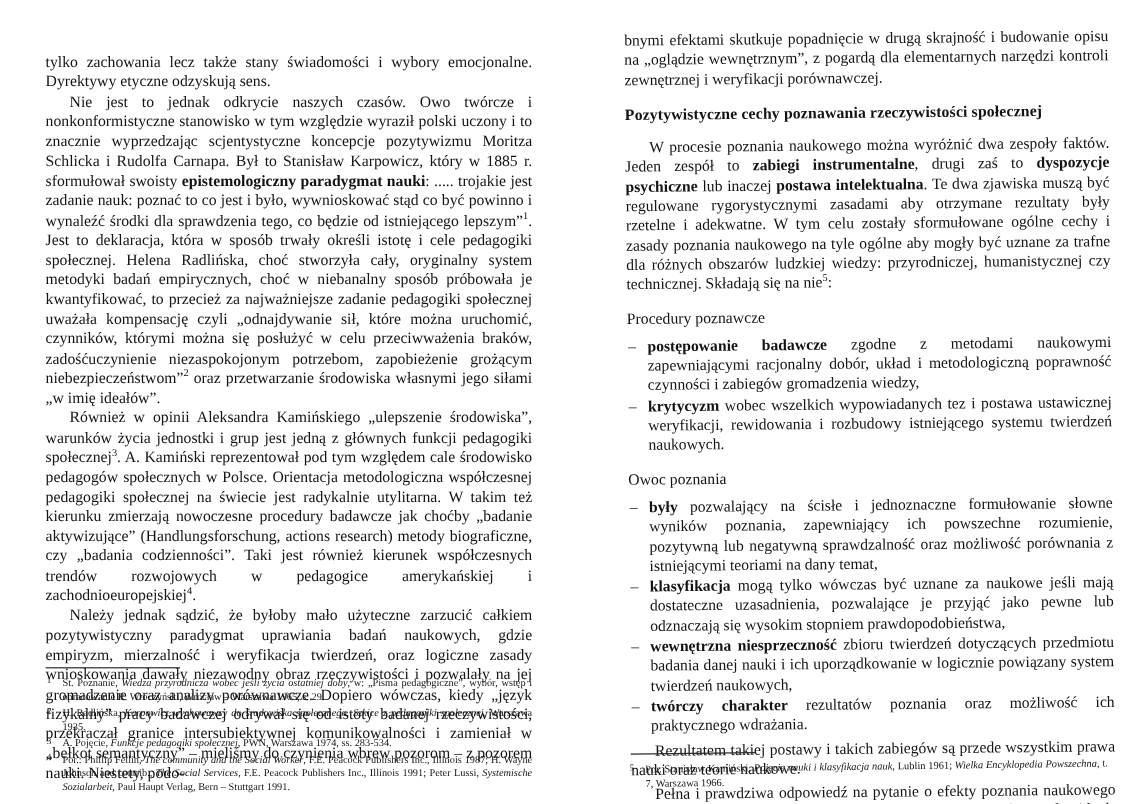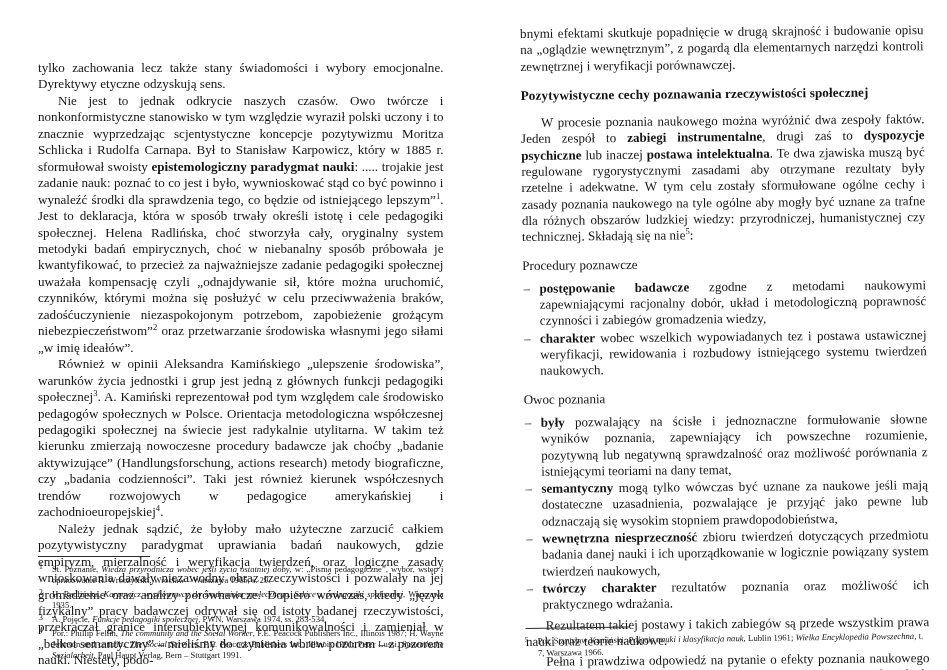--- a/index.html
+++ b/index.html
@@ -21,21 +21,21 @@
     inset: 0;
     display: flex;
   }
   .page {
     position: relative;
     box-sizing: border-box;
     flex: 0 0 50%;
     height: 100%;
   }
   .page-left {
-    padding: 60px 30px 0 38px;
+    padding: 44px 30px 0 38px;
   }
   .page-right {
     padding: 26px 24px 0 46px;
   }
   
   .page-right .body-flow {
     transform: rotate(-0.55deg);
     transform-origin: left top;
   }
   .body-flow {
@@ -167,26 +167,26 @@
 
   <div class="page page-right">
     <div class="body-flow">
       <p class="no-indent" id="right-intro"><span>bnymi efektami skutkuje popadnięcie w drugą skrajność i budowanie opisu na „oglądzie wewnętrznym”, z pogardą dla elementarnych narzędzi kontroli zewnętrznej i weryfikacji porównawczej.</span></p>
       <h2 class="section-head">Pozytywistyczne cechy poznawania rzeczywistości społecznej</h2>
       <p id="right-lead"><span>W procesie poznania naukowego można wyróżnić dwa zespoły faktów. Jeden zespół to </span><b>zabiegi instrumentalne</b><span>, drugi zaś to </span><b>dyspozycje psychiczne</b><span> lub inaczej </span><b>postawa intelektualna</b><span>. Te dwa zjawiska muszą być regulowane rygorystycznymi zasadami aby otrzymane rezultaty były rzetelne i adekwatne. W tym celu zostały sformułowane ogólne cechy i zasady poznania naukowego na tyle ogólne aby mogły być uznane za trafne dla różnych obszarów ludzkiej wiedzy: przyrodniczej, humanistycznej czy technicznej. Składają się na nie</span><sup>5</sup><span>:</span></p>
       <div id="right-groups">
           <h3 class="list-head">Procedury poznawcze</h3>
           <ul class="dash-list">
             <li><span class="dash">–</span><b>postępowanie badawcze</b><span> zgodne z metodami naukowymi zapewniającymi racjonalny dobór, układ i metodologiczną poprawność czynności i zabiegów gromadzenia wiedzy,</span></li>
-            <li><span class="dash">–</span><b>charakter</b><span> wobec wszelkich wypowiadanych tez i postawa ustawicznej weryfikacji, rewidowania i rozbudowy istniejącego systemu twierdzeń naukowych.</span></li>
+            <li><span class="dash">–</span><b>krytycyzm</b><span> wobec wszelkich wypowiadanych tez i postawa ustawicznej weryfikacji, rewidowania i rozbudowy istniejącego systemu twierdzeń naukowych.</span></li>
           </ul>
           <h3 class="list-head">Owoc poznania</h3>
           <ul class="dash-list">
             <li><span class="dash">–</span><b>były</b><span> pozwalający na ścisłe i jednoznaczne formułowanie słowne wyników poznania, zapewniający ich powszechne rozumienie, pozytywną lub negatywną sprawdzalność oraz możliwość porównania z istniejącymi teoriami na dany temat,</span></li>
-            <li><span class="dash">–</span><b>semantyczny</b><span> mogą tylko wówczas być uznane za naukowe jeśli mają dostateczne uzasadnienia, pozwalające je przyjąć jako pewne lub odznaczają się wysokim stopniem prawdopodobieństwa,</span></li>
+            <li><span class="dash">–</span><b>klasyfikacja</b><span> mogą tylko wówczas być uznane za naukowe jeśli mają dostateczne uzasadnienia, pozwalające je przyjąć jako pewne lub odznaczają się wysokim stopniem prawdopodobieństwa,</span></li>
             <li><span class="dash">–</span><b>wewnętrzna niesprzeczność</b><span> zbioru twierdzeń dotyczących przedmiotu badania danej nauki i ich uporządkowanie w logicznie powiązany system twierdzeń naukowych,</span></li>
             <li><span class="dash">–</span><b>twórczy charakter</b><span> rezultatów poznania oraz możliwość ich praktycznego wdrażania.</span></li>
           </ul>
         </div>
       <div id="right-closing">
           <p style="margin-top: 4px;"><span>Rezultatem takiej postawy i takich zabiegów są przede wszystkim prawa nauki oraz teorie naukowe.</span></p>
           <p style="margin-top: 4px;"><span>Pełna i prawdziwa odpowiedź na pytanie o efekty poznania naukowego nie jest łatwa. Poznanie bowiem spełnia zarówno pewne funkcje indywidual-</span></p>
         </div>
     </div>
     <div class="fn-zone">

